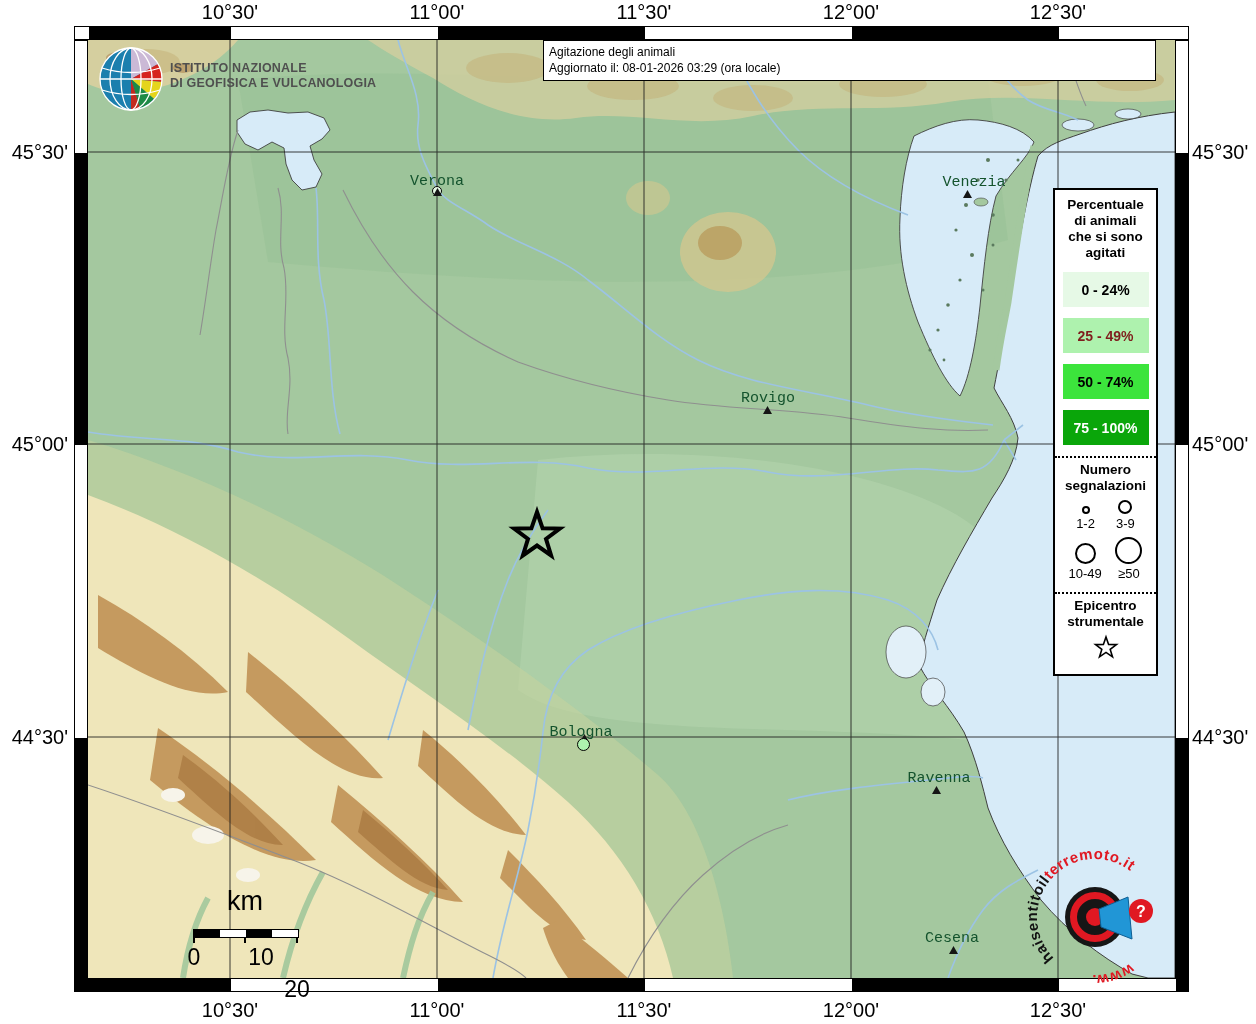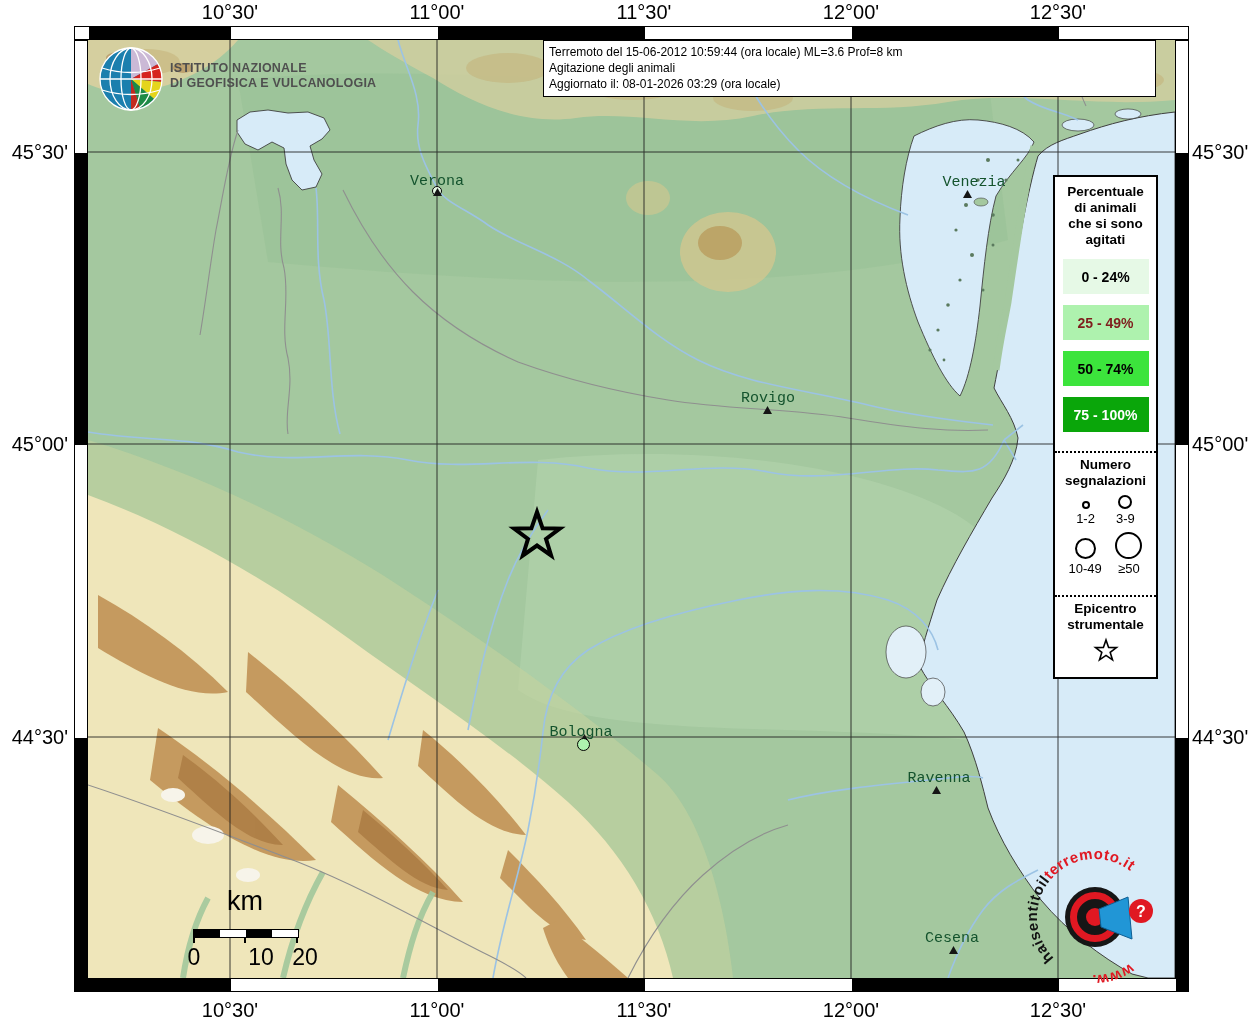--- a/index.html
+++ b/index.html
@@ -25,26 +25,26 @@
   .lat-left{left:2px;width:66px;text-align:right;}
   .lat-right{left:1192px;width:72px;text-align:left;}
   
   #title-box{left:543px;top:40px;width:613px;background:#fff;border:1px solid #000;
     padding:3px 5px 4px 5px;font-size:12px;line-height:16px;box-sizing:border-box;}
   #title-box div{white-space:nowrap;overflow:hidden;}
   
   #ingv-text{left:170px;top:61px;font-size:12.5px;font-weight:bold;color:#4f4f4f;
     line-height:15px;letter-spacing:0.2px;}
   
-  #legend{left:1053px;top:175px;width:101px;background:#fff;border:2px solid #000;
+  #legend{left:1053px;top:188px;width:101px;background:#fff;border:2px solid #000;
     box-sizing:content-box;text-align:center;padding-bottom:8px;}
   .legend-title{font-weight:bold;font-size:13.5px;line-height:16px;white-space:pre-line;padding-top:7px;}
   .swatch{width:86px;height:35px;margin:11px auto 0 auto;display:flex;align-items:center;
     justify-content:center;font-weight:bold;font-size:14px;}
-  .legend-section{border-top:2px dotted #000;margin-top:19px;}
+  .legend-section{border-top:2px dotted #000;margin-top:11px;}
   .sig-row{display:flex;justify-content:space-evenly;align-items:flex-end;margin-top:6px;}
   .sig-col{display:flex;flex-direction:column;align-items:center;}
   .sig-circle{border:2px solid #000;border-radius:50%;background:#fff;box-sizing:border-box;}
   .sig-label{font-size:13px;line-height:15px;margin-top:2px;}
   
   .city-label{position:absolute;font-size:15px;color:#14532d;transform:translateX(-50%);white-space:nowrap;font-family:Liberation Mono, monospace;}
   .city-circle{position:absolute;border:1.2px solid #000;border-radius:50%;box-sizing:border-box;}
   
   #scalebar-unit{left:195px;top:886px;width:100px;text-align:center;font-size:27px;}
   #scalebar-bar{left:193px;top:929px;width:104px;height:7px;border:1px solid #000;box-sizing:content-box;
@@ -215,21 +215,20 @@
     <path d="M 4,35 L 66,35"></path>
     <path d="M 6,46 Q 35,55 64,46"></path>
   </g>
 </svg>
 <div id="ingv-text" class="abs">
   <div>ISTITUTO NAZIONALE</div>
   <div>DI GEOFISICA E VULCANOLOGIA</div>
 </div>
 
 <div id="title-box" class="abs">
-  <div>Terremoto del 15-06-2012 10:59:44 (ora locale) ML=3.6 Prof=8 km</div>
   <div>Agitazione degli animali</div>
   <div>Aggiornato il: 08-01-2026 03:29 (ora locale)</div>
 </div>
 
 <div id="legend" class="abs">
   <div class="legend-title">Percentuale
 di animali
 che si sono
 agitati</div>
   <div class="swatch" style="background-color: rgb(230, 249, 230); color: rgb(0, 0, 0);">0 - 24%</div>
@@ -307,21 +306,21 @@
     <polygon points="4.5,0 9,8 0,8" fill="#151515"></polygon>
   </svg>
 
 <div id="scalebar-unit" class="abs">km</div>
 <div id="scalebar-bar" class="abs"></div>
 <div class="scale-tick" style="left:193px;"></div>
 <div class="scale-tick" style="left:244px;"></div>
 <div class="scale-tick" style="left:296px;"></div>
 <div class="scale-num" style="left:177px;">0</div>
 <div class="scale-num" style="left:244px;">10</div>
-<div class="scale-num" style="left:288px;">20</div>
+<div class="scale-num" style="left:280px;margin-top:32px;">20</div>
 
 <svg class="abs" style="left:1015px;top:835px;" width="175" height="155" viewBox="0 0 175 155">
   <defs>
     <path id="arc-main" d="M 39,123 A 58,58 0 1 1 121,123" fill="none"></path>
     <path id="arc-bottom" d="M 121,123 A 58,58 0 0 1 39,123" fill="none"></path>
   </defs>
   <g>
     <circle cx="80" cy="82" r="30" fill="#161616"></circle>
     <circle cx="80" cy="82" r="21.5" fill="none" stroke="#e01822" stroke-width="7"></circle>
     <circle cx="80" cy="82" r="9" fill="#e01822"></circle>

